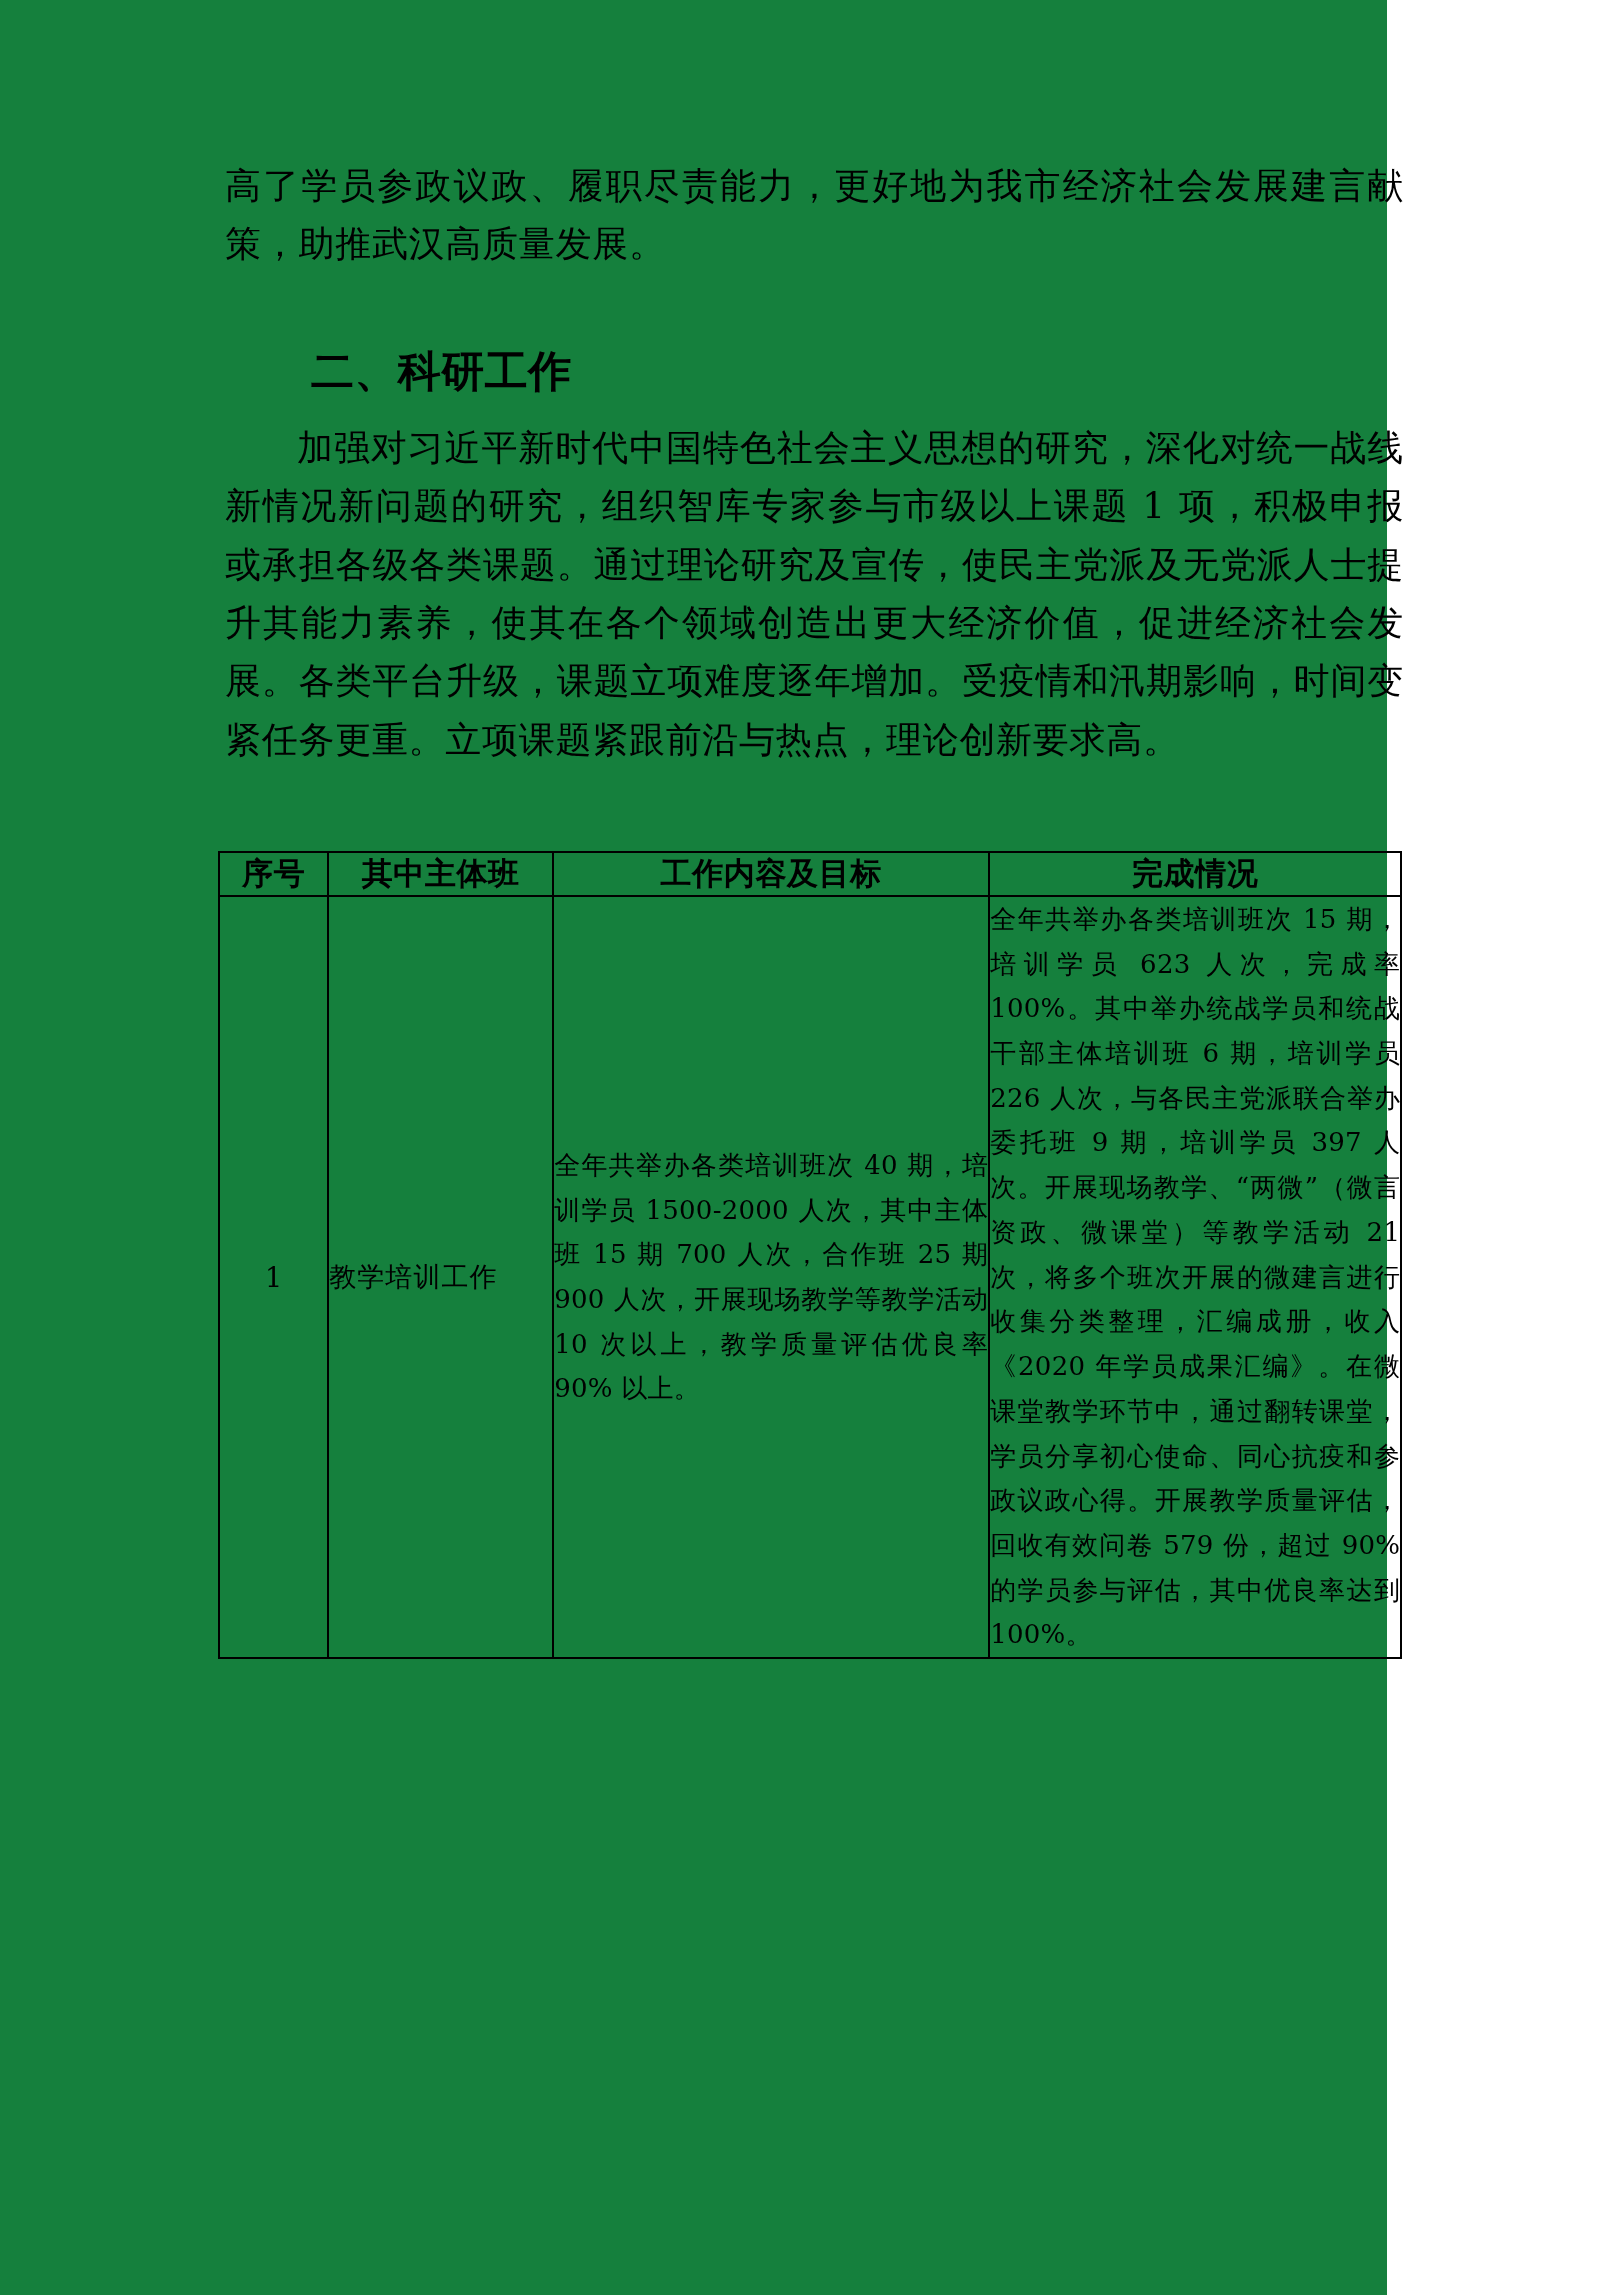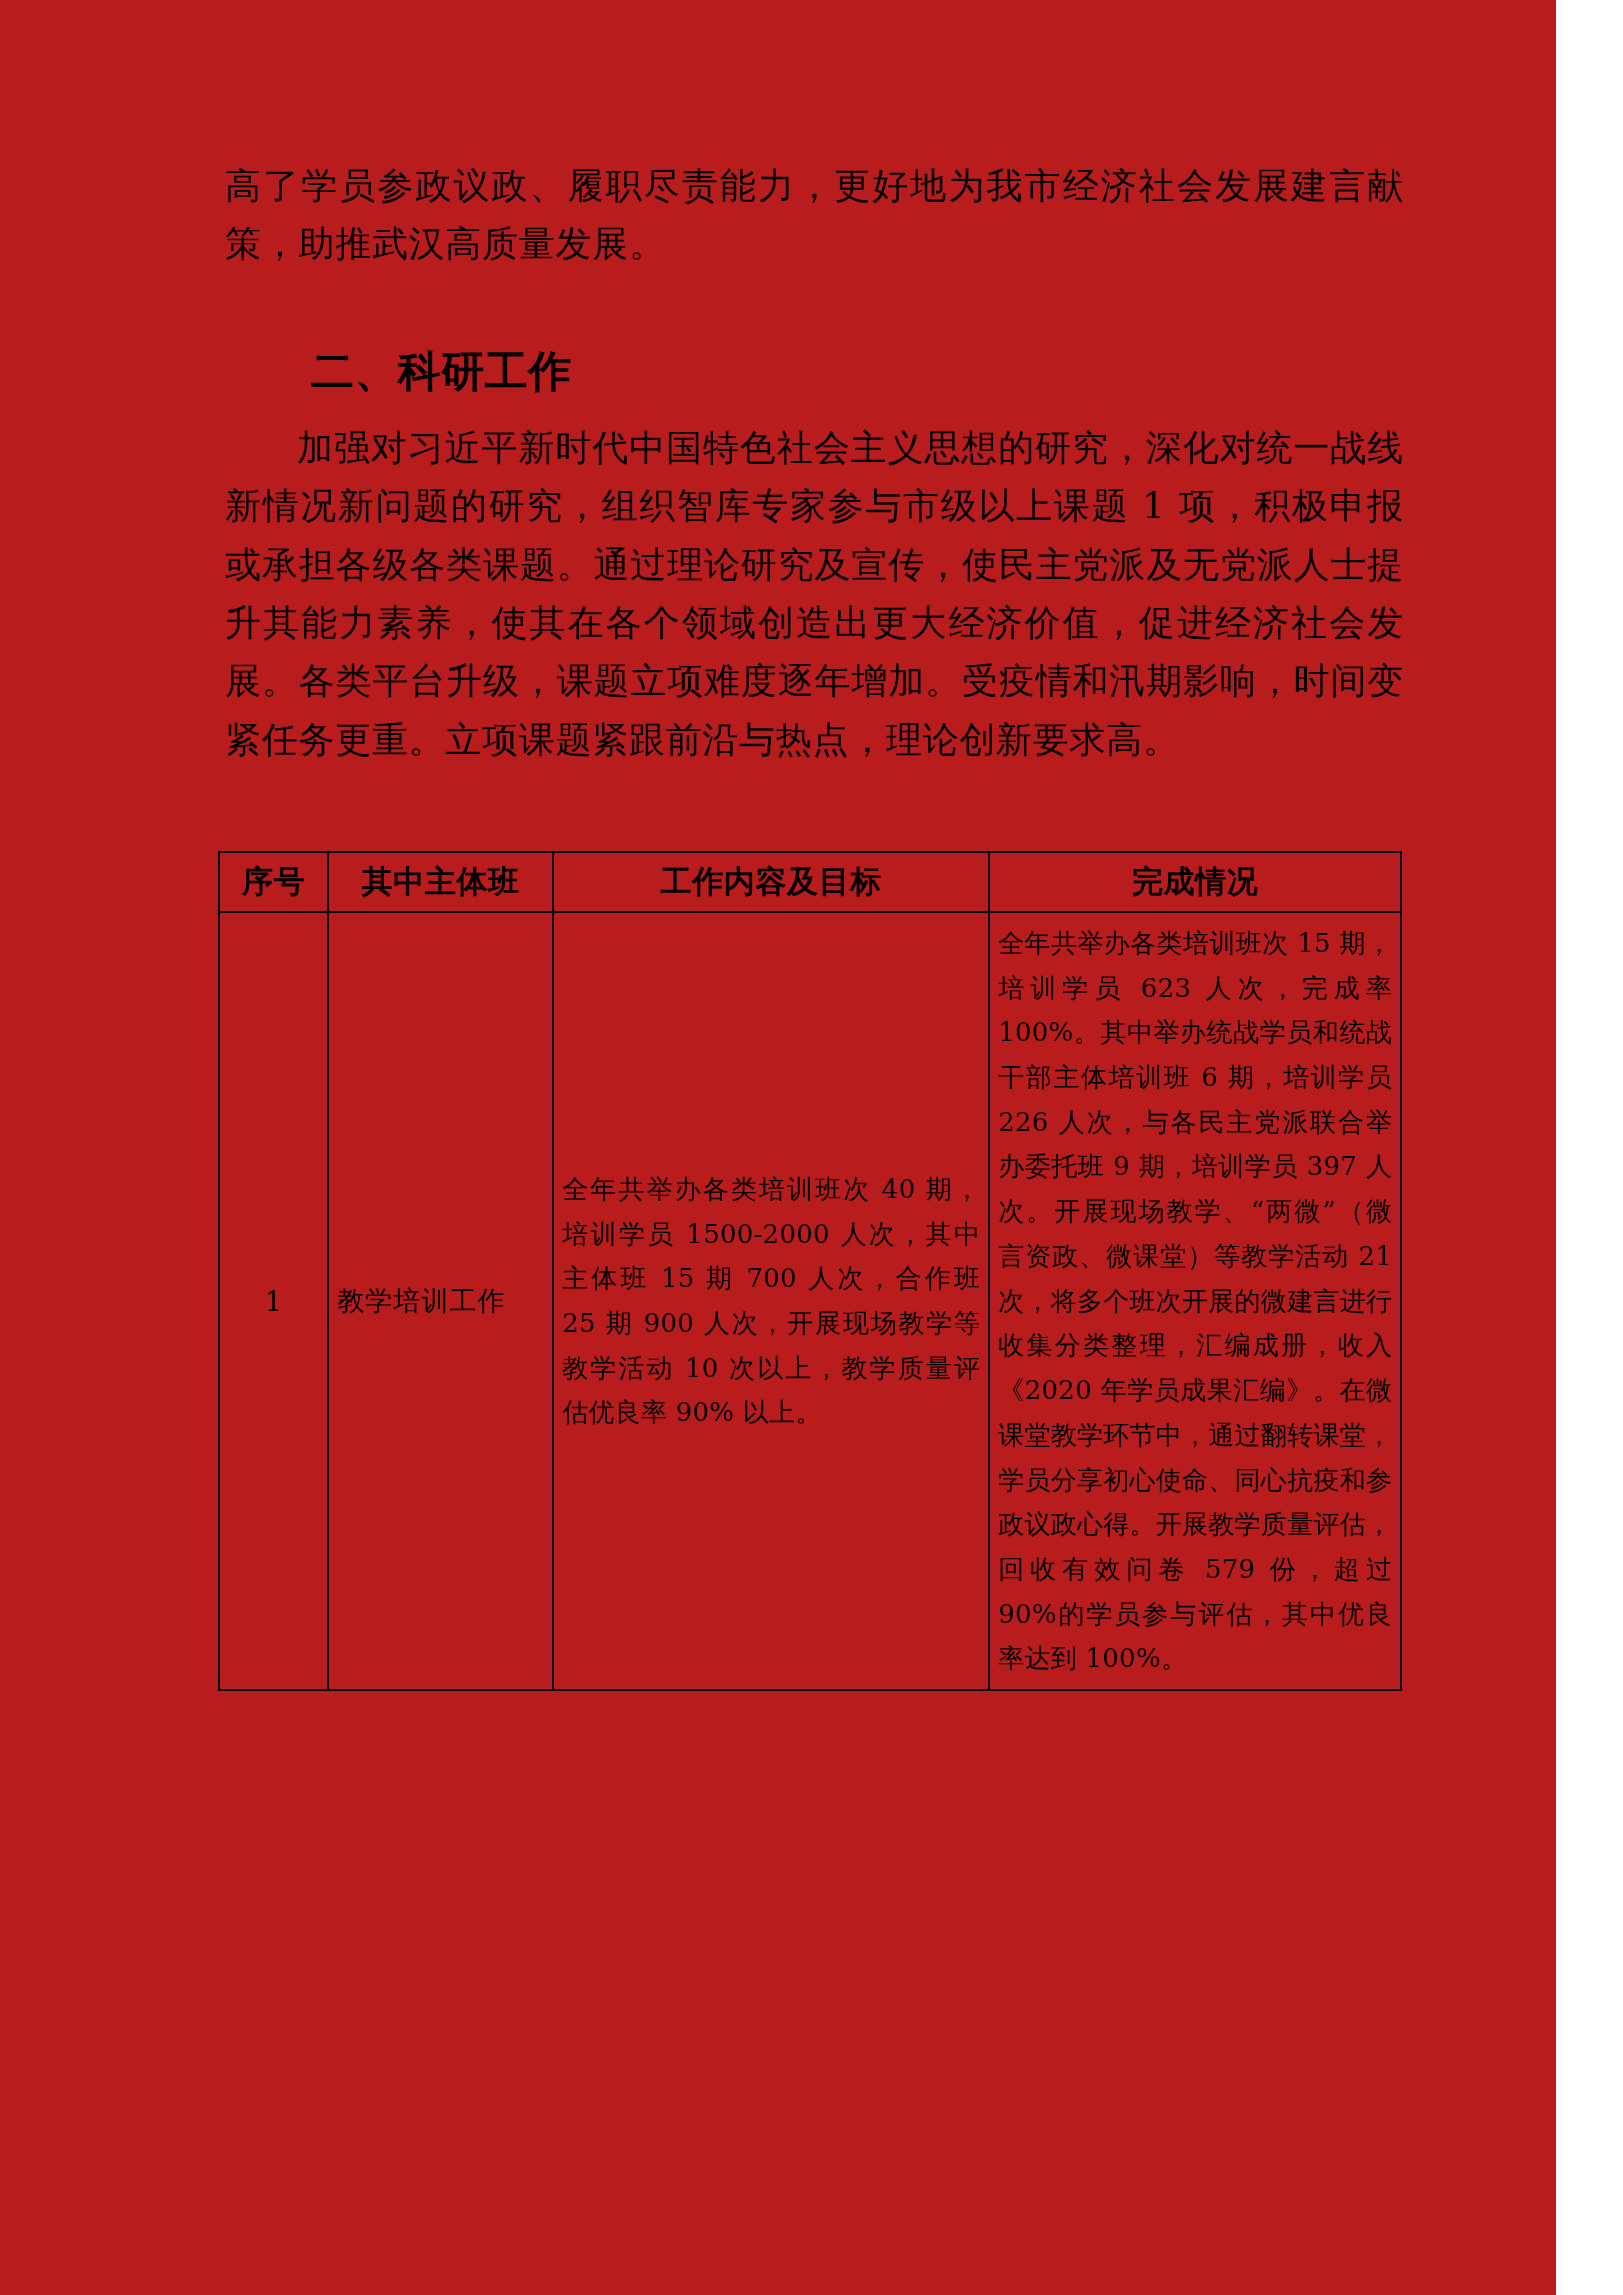--- a/index.html
+++ b/index.html
@@ -9,25 +9,25 @@
   }
   body {
     width: 1624px;
     height: 2295px;
     font-family: "DejaVu Serif", "Liberation Serif", serif;
     color: #000000;
     position: relative;
   }
   .page {
     position: relative;
-    width: 1556px;
+    width: 1387px;
     height: 2295px;
     box-sizing: border-box;
     padding: 0;
-    background: #b91c1c;
+    background: #15803d;
   }
   .content {
     position: absolute;
     left: 225px;
     top: 157px;
     width: 1179px;
   }
   .para {
     font-size: 36px;
     line-height: 1.62;
@@ -53,21 +53,21 @@
   table.doc-table {
     border-collapse: collapse;
     width: 1183px;
     margin-top: 82px;
     margin-left: -6.8px;
     table-layout: fixed;
   }
   table.doc-table td, table.doc-table th {
     border: 2px solid #000;
     vertical-align: middle;
-    padding: 8px;
+    padding: 0;
   }
   .th-cell {
     font-family: "DejaVu Sans", "Liberation Sans", sans-serif;
     font-weight: bold;
     font-size: 31px;
     text-align: center;
     padding: 15px 2.7px;
     letter-spacing: 0.02em;
   }
   .col-no { width: 109px; }

